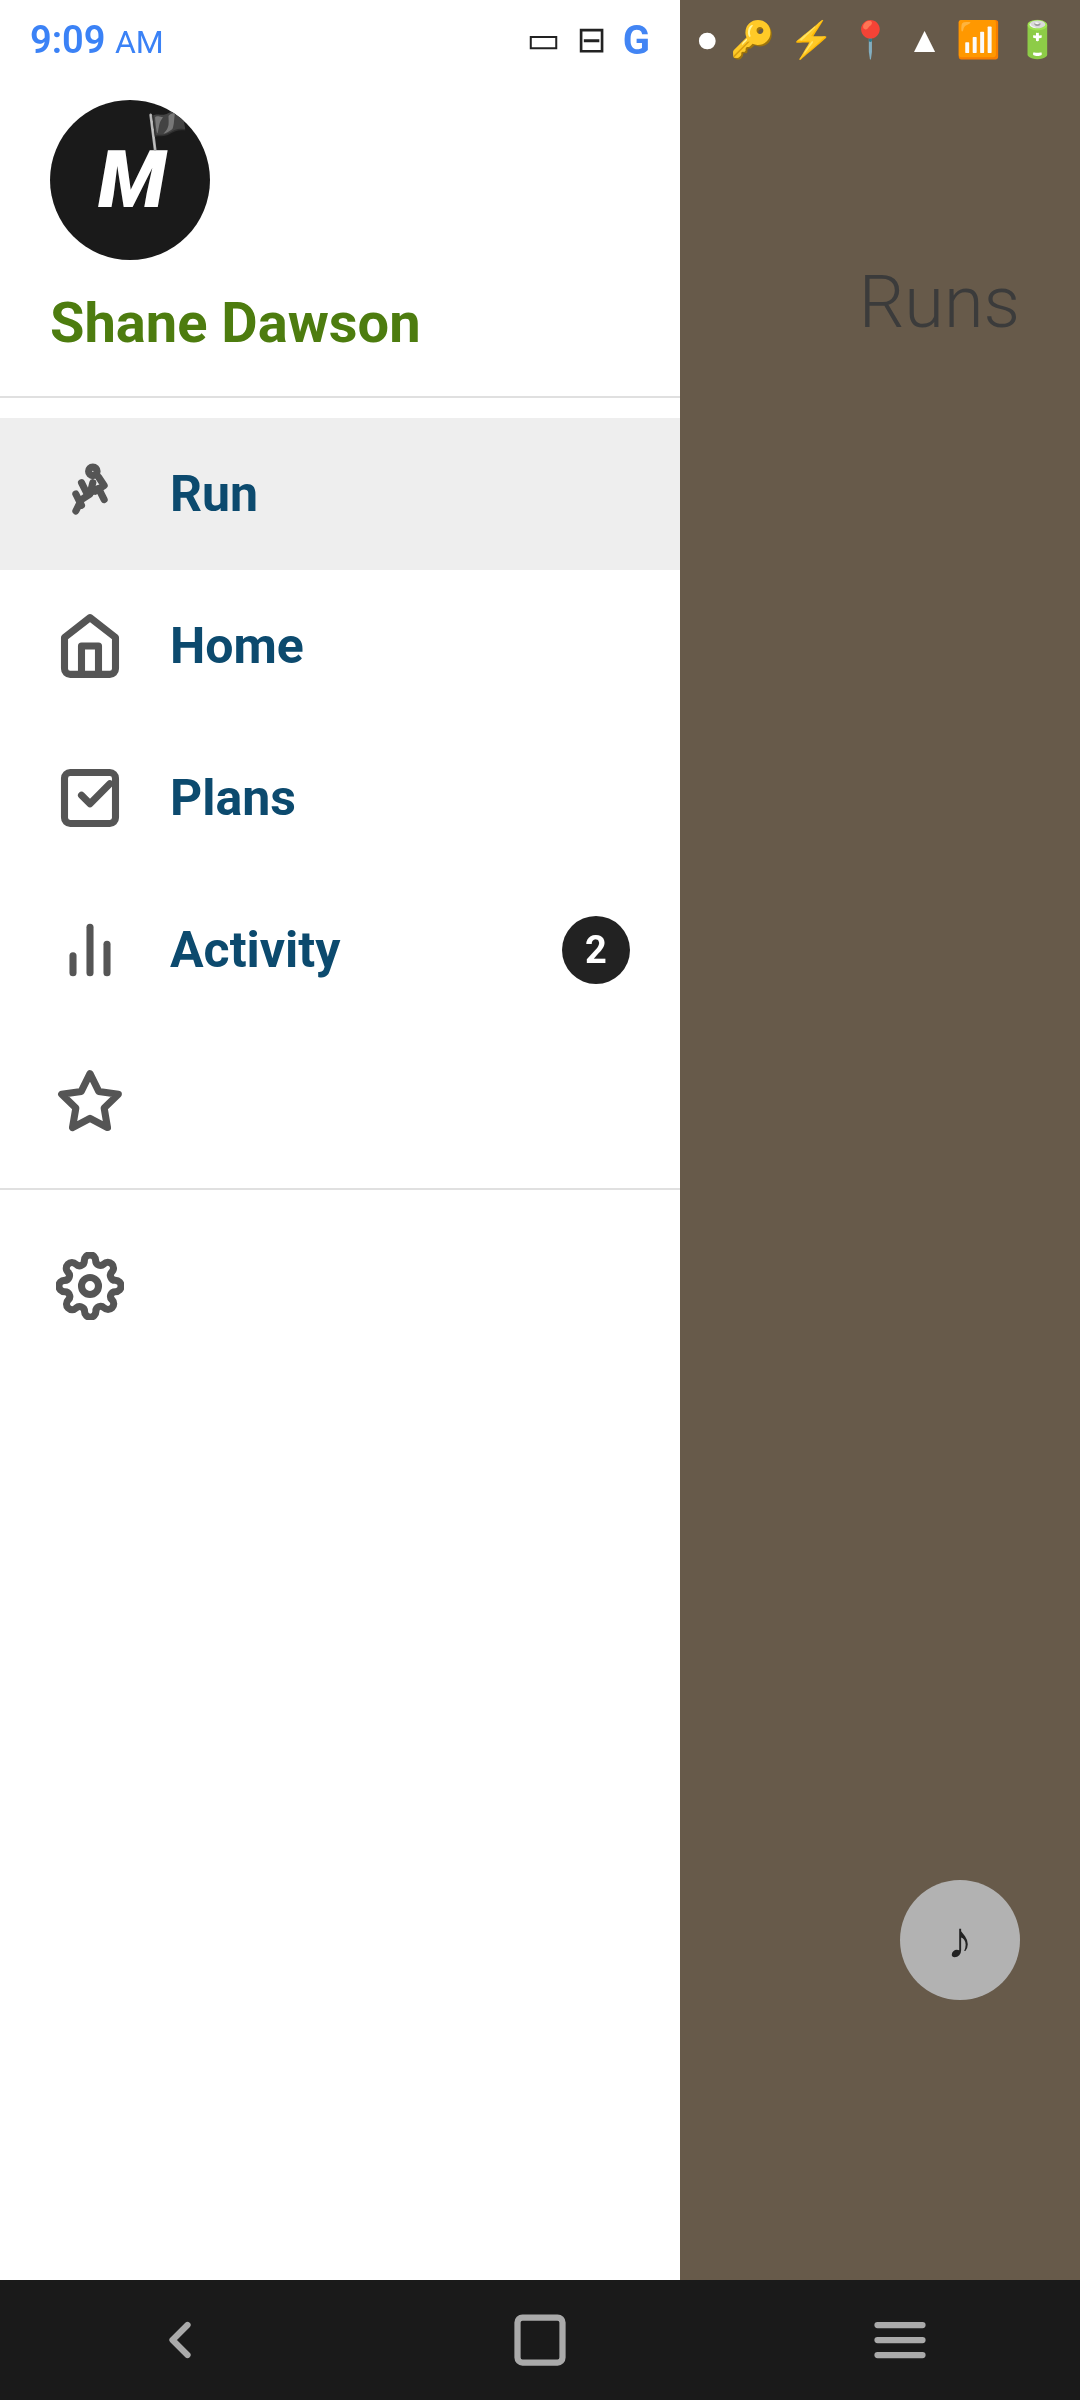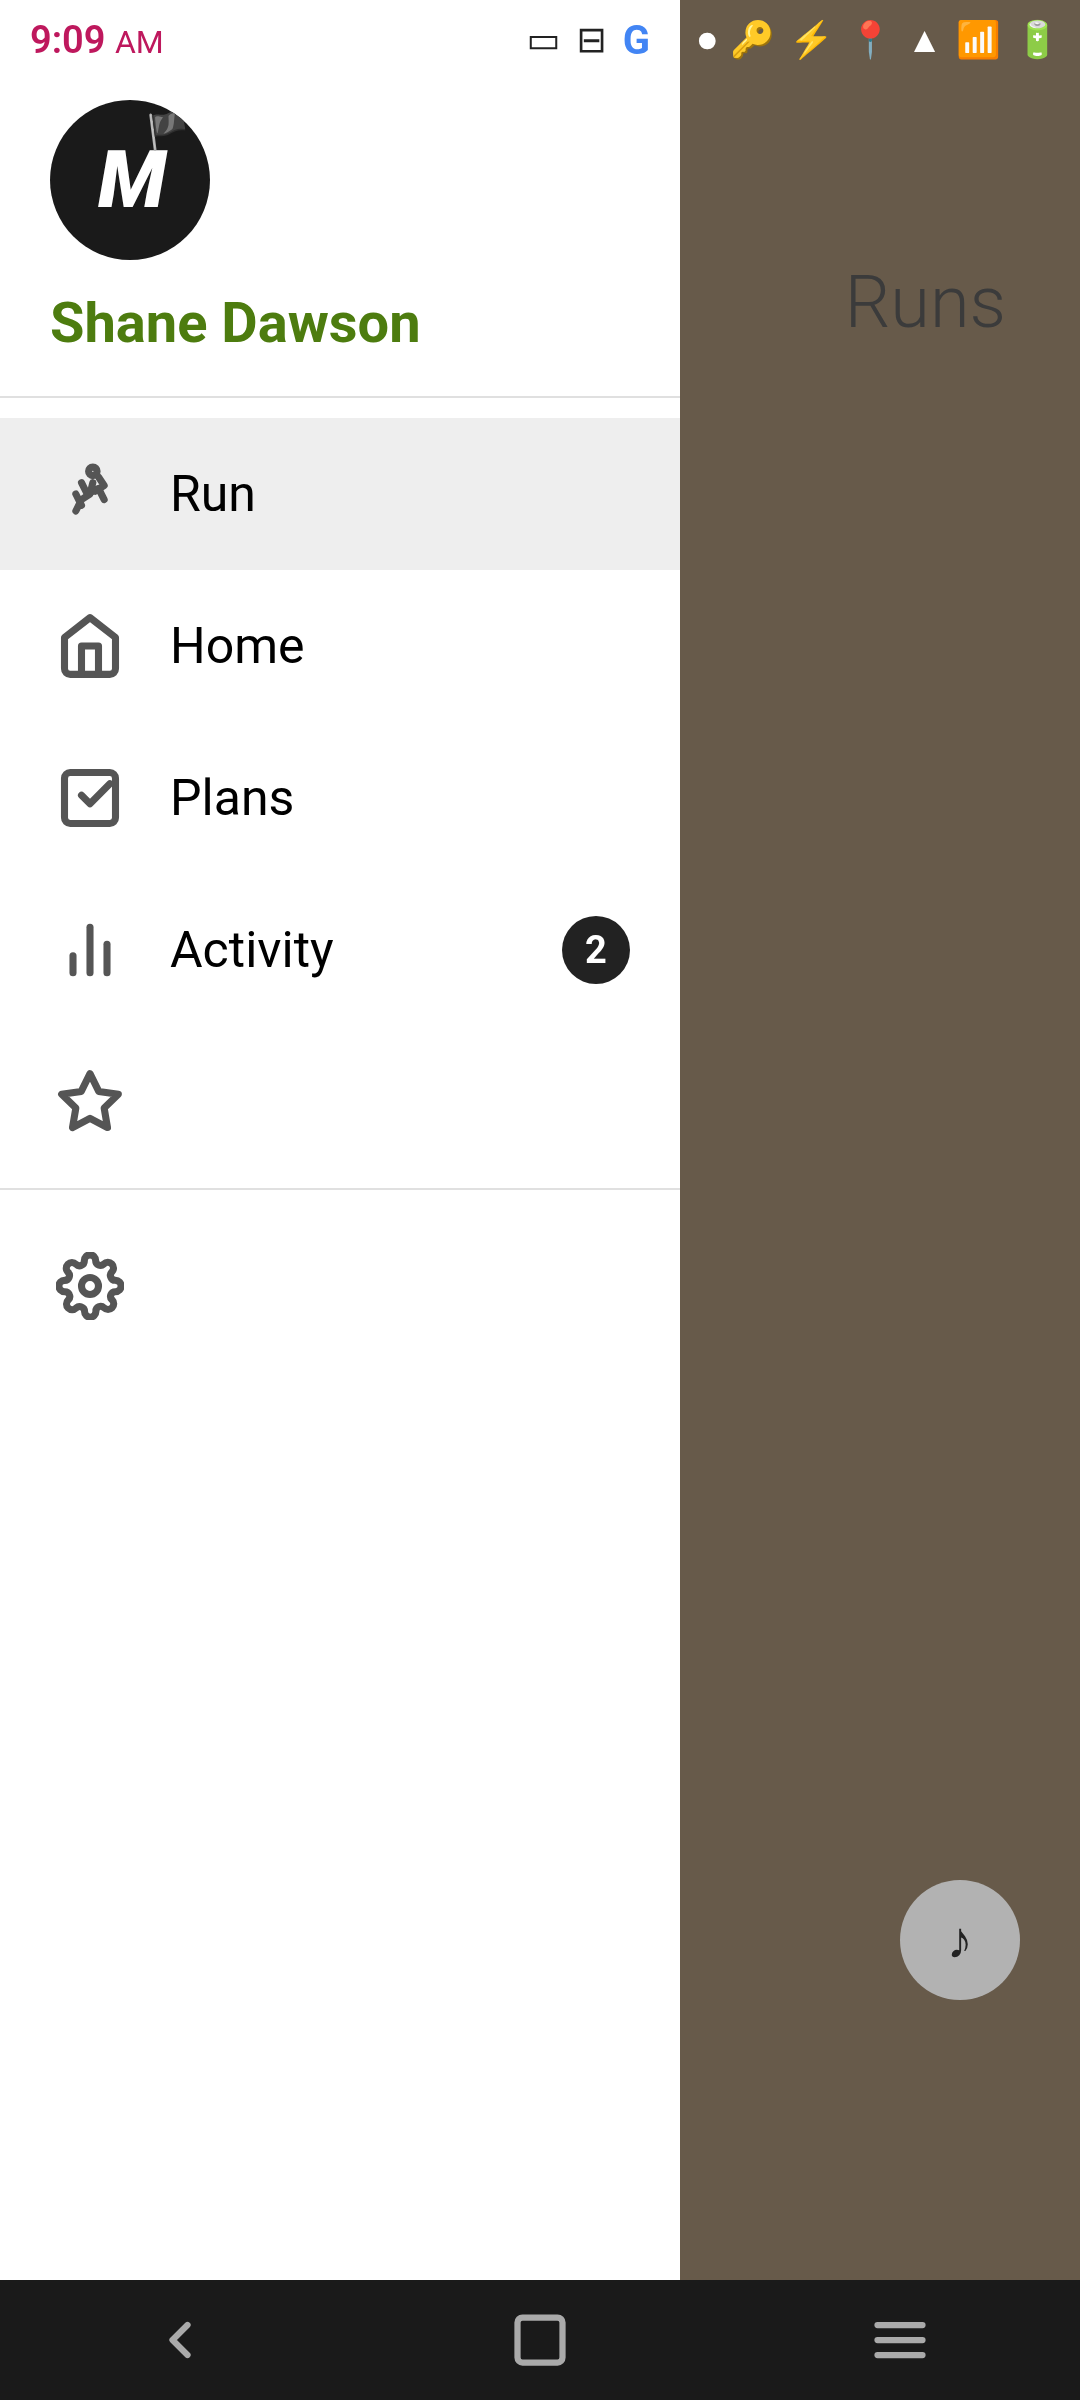--- a/index.html
+++ b/index.html
@@ -20,21 +20,21 @@
       top: 0; left: 0;
       width: 1080px;
       height: 2400px;
       background: #9a8060;
       opacity: 0.7;
     }
 
     .background-runs-label {
       position: absolute;
       top: 260px;
-      right: 74px;
+      right: 60px;
       font-size: 72px;
       color: #555;
       font-weight: 300;
     }
 
     .background-music-btn {
       position: absolute;
       bottom: 400px;
       right: 60px;
       width: 120px;
@@ -83,21 +83,21 @@
       align-items: center;
       justify-content: flex-end;
       padding: 0 20px;
       gap: 14px;
       z-index: 100;
     }
 
     .status-time {
       font-size: 38px;
       font-weight: 600;
-      color: #be185d;
+      color: #3b82f6;
     }
 
     .status-icons {
       display: flex;
       align-items: center;
       gap: 16px;
     }
 
     .status-icon {
       font-size: 36px;
@@ -194,22 +194,22 @@
       height: 68px;
       stroke: #555;
       fill: none;
       stroke-width: 2.5;
       stroke-linecap: round;
       stroke-linejoin: round;
     }
 
     .menu-item-label {
       font-size: 50px;
-      color: #000000;
-      font-weight: 400;
+      color: #0c4a6e;
+      font-weight: 700;
     }
 
     .menu-badge {
       position: absolute;
       right: 50px;
       top: 50%;
       transform: translateY(-50%);
       width: 68px;
       height: 68px;
       background: #222;

